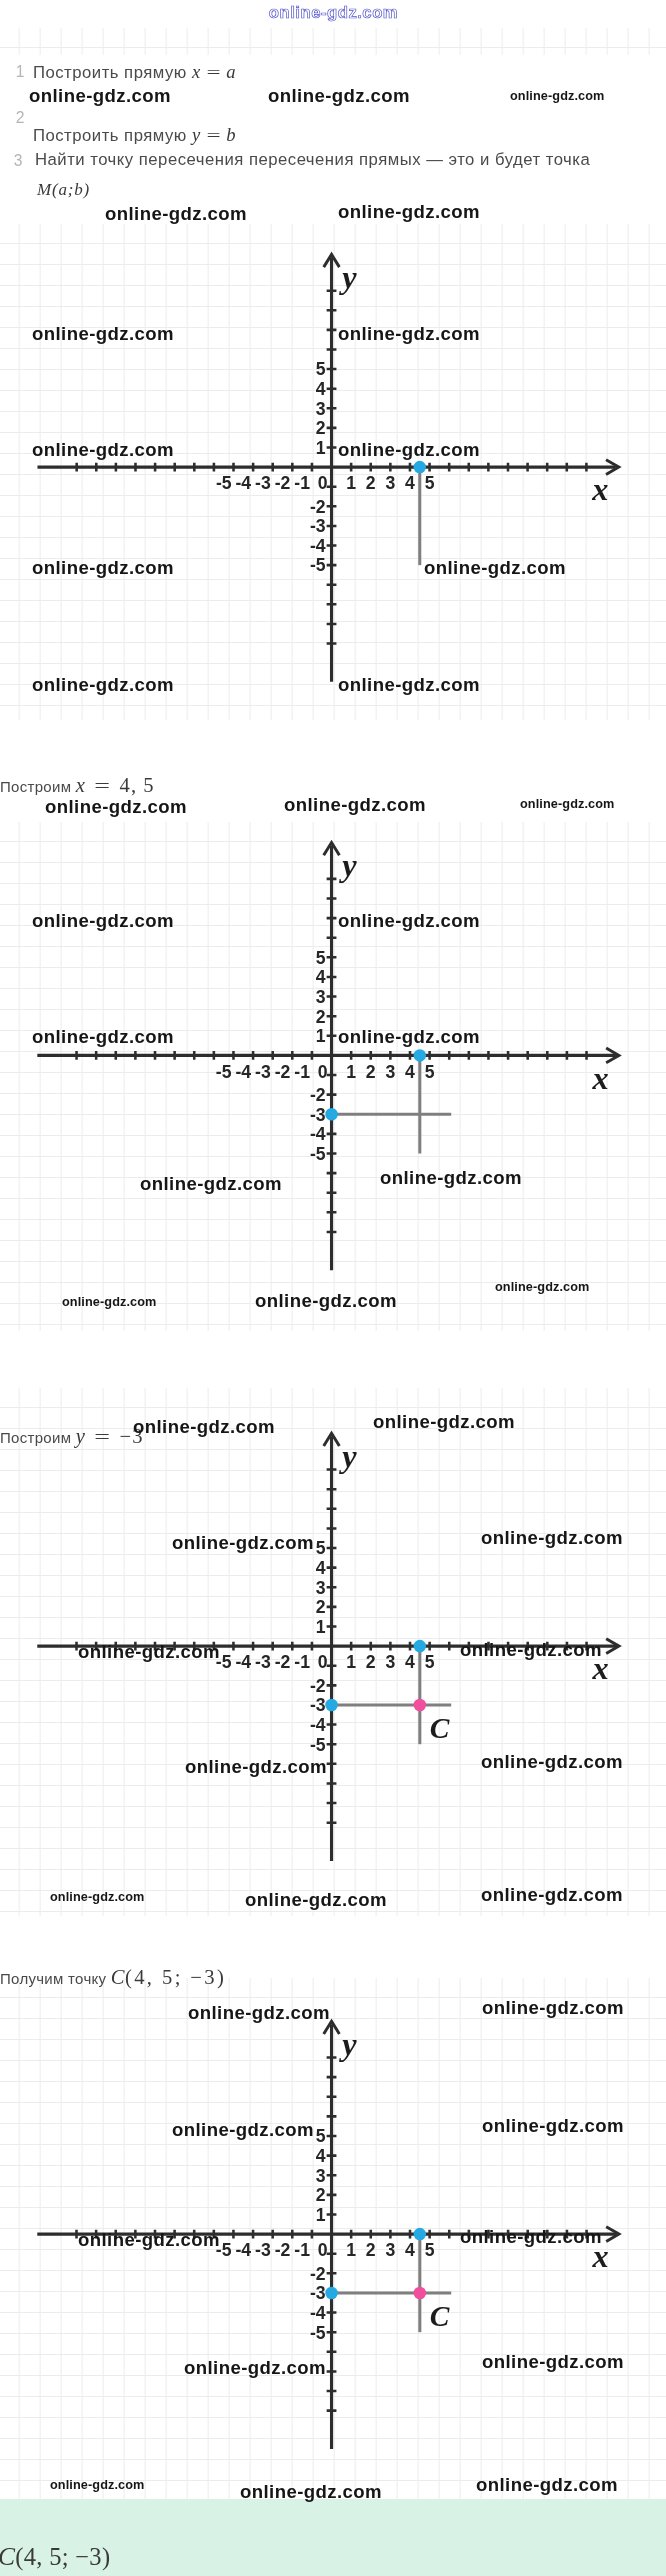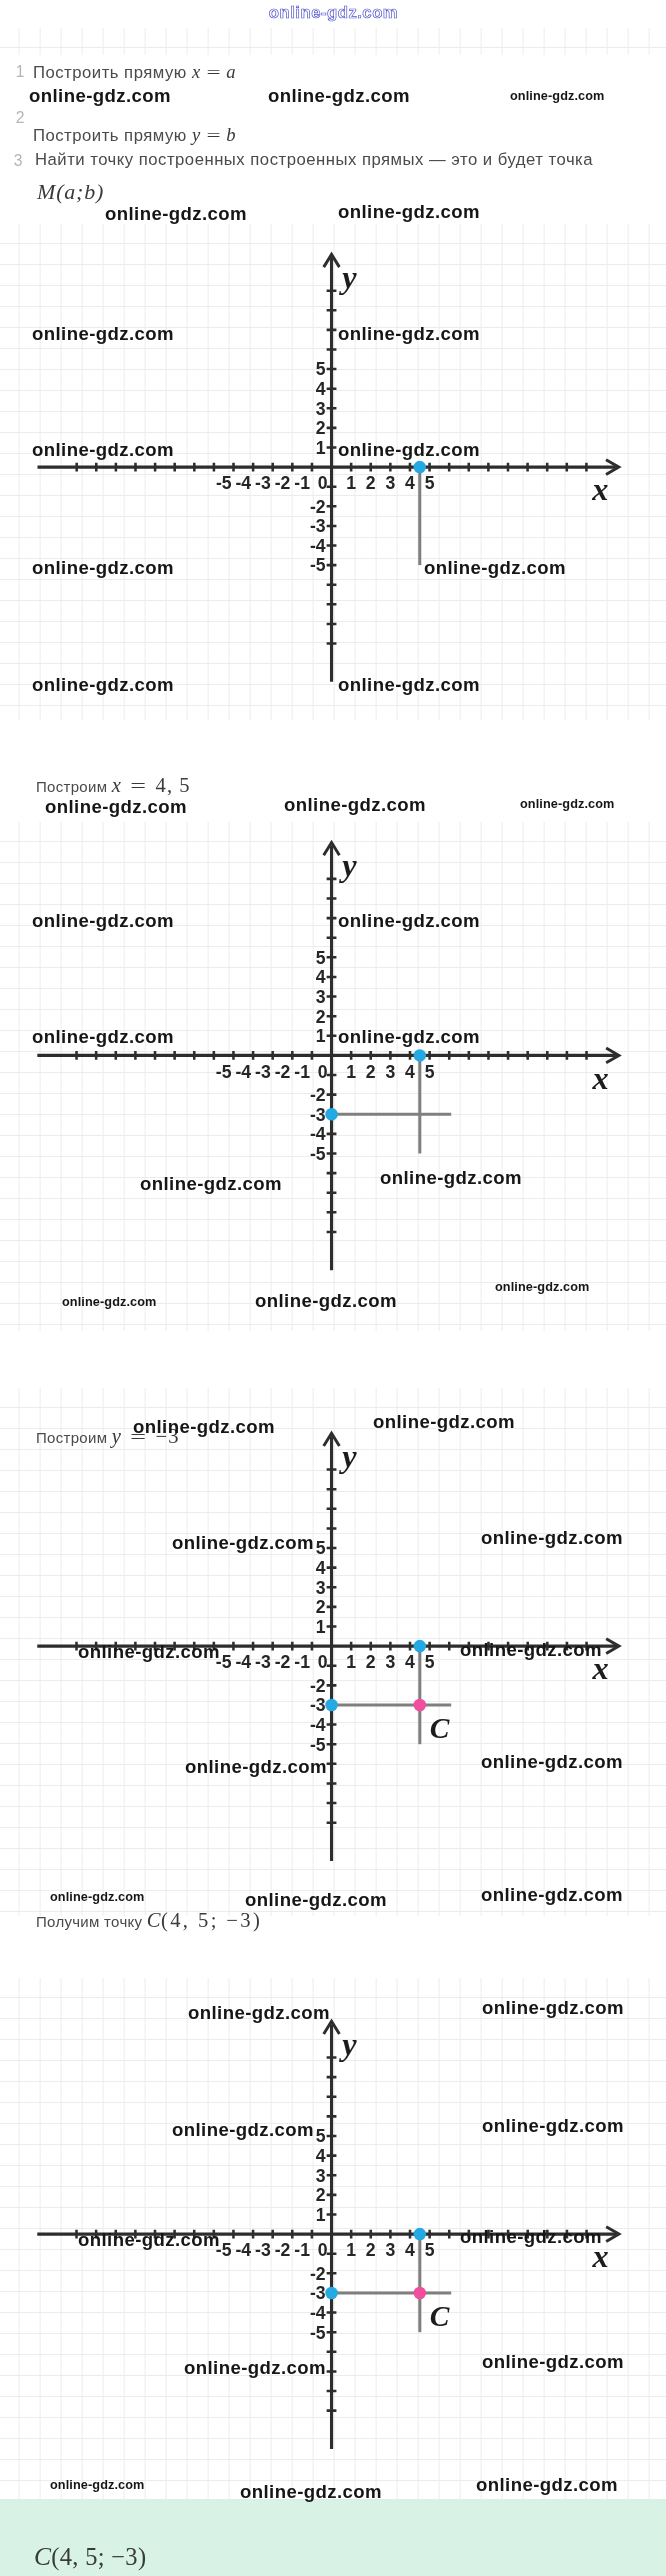--- a/index.html
+++ b/index.html
@@ -6,21 +6,21 @@
 .grid{position:absolute;left:0;width:667px;background-image:linear-gradient(to right,#ececec 1px,transparent 1px),linear-gradient(to bottom,#ececec 1px,transparent 1px);background-size:21px 21px;background-position:-2.4px -2px;}
 .wm{position:absolute;white-space:nowrap;color:#161616;line-height:1;}
 .wm.l{font-weight:700;font-size:18.6px;letter-spacing:0.4px;}
 .wm.m{font-weight:700;font-size:18.6px;letter-spacing:0.4px;}
 .wm.s{font-weight:600;font-size:12.7px;letter-spacing:0.1px;}
 .num{position:absolute;color:#b5b5b5;font-size:15.7px;line-height:1;}
 .txt{position:absolute;color:#4a4a4a;font-size:16.7px;letter-spacing:0.5px;line-height:1;white-space:nowrap;}
 .mi{font-family:"Liberation Serif",serif;font-style:italic;color:#3a3a3a;}
 .mu{font-family:"Liberation Serif",serif;font-style:normal;color:#3a3a3a;}
 .meq{display:inline-block;margin:0 7.8px;transform:scaleX(1.5);font-family:"Liberation Serif",serif;font-style:normal;color:#3a3a3a;}
-.small-line{position:absolute;color:#4a4a4a;font-size:15px;letter-spacing:0.3px;line-height:1;white-space:nowrap;padding-left:36px;}
+.small-line{position:absolute;color:#4a4a4a;font-size:15px;letter-spacing:0.3px;line-height:1;white-space:nowrap;}
 
 </style></head><body>
 
 <div style="position:absolute;left:0;top:0;width:667px;height:2576px;background:#fff"></div>
 
 <div class="grid" style="top:27.5px;height:27.5px"></div>
 
 <div class="grid" style="top:224px;height:496px"></div>
 
 <div class="grid" style="top:822px;height:509px"></div>
@@ -36,29 +36,29 @@
 <div class="num" style="left:15.7px;top:64px">1</div>
 
 <div class="txt" style="left:33px;top:63px">Построить прямую <span class="mi" style="font-size:18.6px">x</span><span class="meq">=</span><span class="mi" style="font-size:18.6px">a</span></div>
 
 <div class="num" style="left:15.7px;top:110px">2</div>
 
 <div class="txt" style="left:33px;top:126px">Построить прямую <span class="mi" style="font-size:18.6px">y</span><span class="meq">=</span><span class="mi" style="font-size:18.6px">b</span></div>
 
 <div class="num" style="left:13.7px;top:153px">3</div>
 
-<div class="txt" style="left:35px;top:152px">Найти точку построенных построенных прямых — это и будет точка</div>
-
-<div class="txt mi" style="left:37px;top:181px;font-size:22px;letter-spacing:0.8px;font-family:'Liberation Serif',serif;">M(a;b)</div>
+<div class="txt" style="left:35px;top:152px">Найти точку пересечения пересечения прямых — это и будет точка</div>
+
+<div class="txt mi" style="left:37px;top:181px;font-size:17px;letter-spacing:0.8px;font-family:'Liberation Serif',serif;">M(a;b)</div>
 
 <div class="small-line" style="left:0;top:775px">Построим <span class="mi" style="font-size:20.6px">x</span><span class="meq" style="font-size:18.6px;margin:0 11.8px">=</span><span class="mu" style="font-size:20.6px;letter-spacing:1px">4, 5</span></div>
 
 <div class="small-line" style="left:0;top:1426px">Построим <span class="mi" style="font-size:20.6px">y</span><span class="meq" style="font-size:18.6px;margin:0 11.8px">=</span><span class="mu" style="font-size:20.6px;letter-spacing:1px">−3</span></div>
 
-<div class="small-line" style="left:0;top:1910px">Получим точку <span class="mi" style="font-size:20.6px">C</span><span class="mu" style="font-size:20.6px;letter-spacing:2.4px">(4, 5; −3)</span></div>
+<div class="small-line" style="left:0;top:1967px">Получим точку <span class="mi" style="font-size:20.6px">C</span><span class="mu" style="font-size:20.6px;letter-spacing:2.4px">(4, 5; −3)</span></div>
 
 <div class="small-line" style="left:-2px;top:2544px;font-size:23.5px;font-family:'Liberation Serif',serif;color:#222"><span class="mi" style="font-size:25.5px">C</span><span class="mu" style="font-size:24.5px">(4, 5; −3)</span></div>
 
 <svg style="position:absolute;left:0;top:224px" width="667" height="496" viewBox="0 0 680 506">
 <line x1="38" y1="248" x2="628" y2="248" stroke="#2d2d2d" stroke-width="3.2"></line>
 
 <polyline points="618,240.5 631,248 618,255.5" fill="none" stroke="#2d2d2d" stroke-width="3"></polyline>
 
 <line x1="338" y1="34" x2="338" y2="467" stroke="#2d2d2d" stroke-width="3.2"></line>
 

